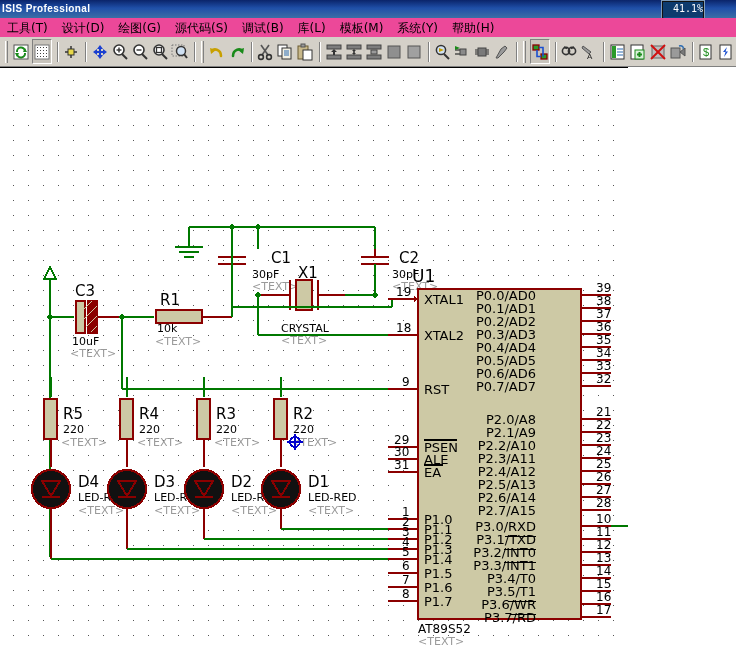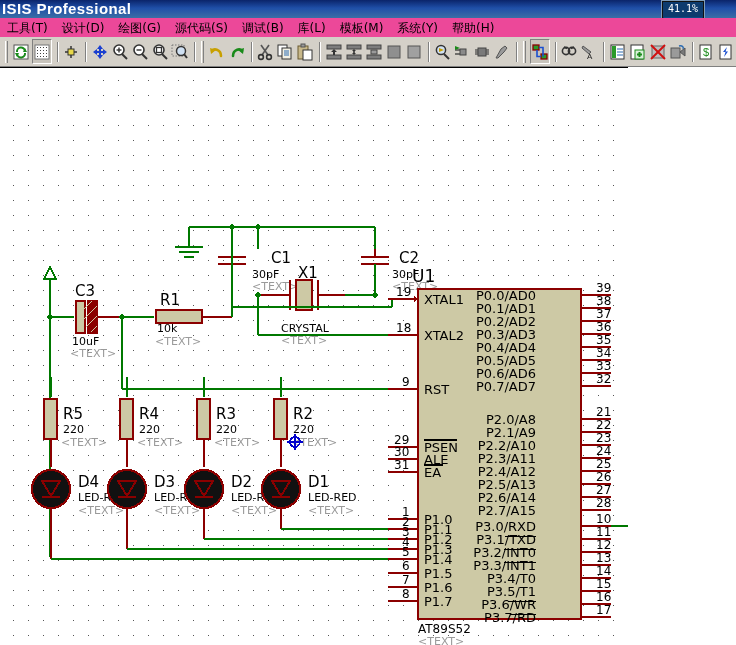--- a/index.html
+++ b/index.html
@@ -8,35 +8,35 @@
     font-family:"Liberation Sans", sans-serif;
     background:#ffffff;
     -webkit-font-smoothing:none;
   }
   #app{position:relative;width:736px;height:645px;}
 
   
   .titlebar{
     position:absolute;left:0;top:0;width:736px;height:18px;
     background:linear-gradient(to bottom,#0a246a 0%,#1f4fa8 45%,#3a6ea5 100%);
-    color:#ffffff;font-size:15px;font-weight:bold;
+    color:#ffffff;font-size:10px;font-weight:bold;
     font-family:"Liberation Sans", sans-serif;
     line-height:18px;padding-left:2px;box-sizing:border-box;
     letter-spacing:.4px;white-space:nowrap;overflow:hidden;
   }
   
   .cpu-widget{
     position:absolute;left:662px;top:1px;width:40px;height:33px;
     border:1px solid #111;background:#0d3b6e;overflow:hidden;
     box-shadow:0 0 0 1px #7f9db9;
   }
   .cpu-widget .cpu-label{
     position:absolute;left:0;top:0;width:40px;height:13px;
     color:#ffffff;font-size:10px;font-family:"DejaVu Sans Mono",monospace;
-    text-align:center;line-height:13px;
+    text-align:right;line-height:13px;
   }
   .cpu-widget .cpu-graph{
     position:absolute;left:1px;bottom:0;width:38px;height:18px;
     background:#0d4a85;
   }
   .cpu-widget .bar{position:absolute;bottom:0;width:3px;background:#35d2f5;}
   .deskstrip-right{position:absolute;left:640px;top:0;width:96px;height:18px;background:#8ba7cb;}
   .deskstrip-right2{position:absolute;left:640px;top:18px;width:96px;height:18px;background:#d4d0c8;}
 
   

